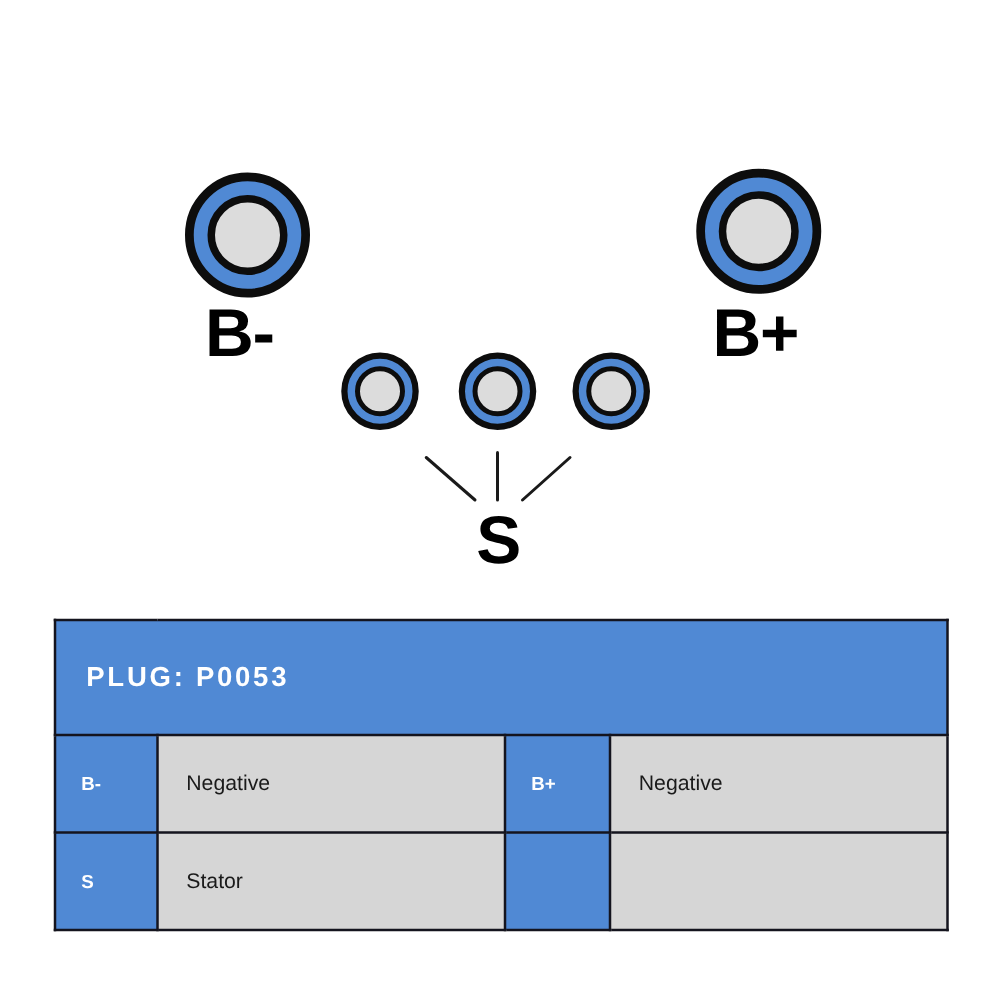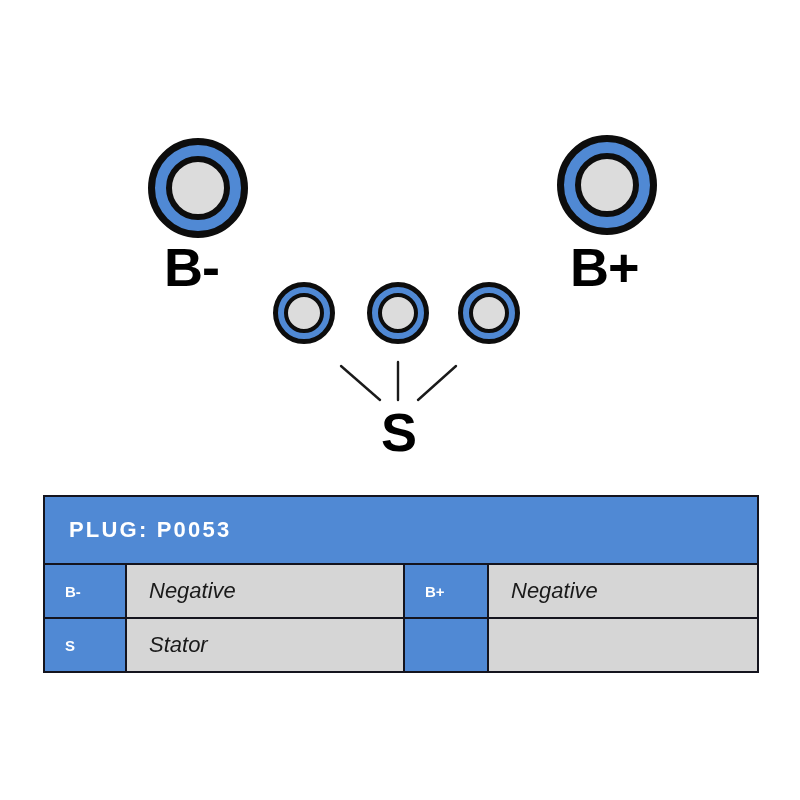--- a/index.html
+++ b/index.html
@@ -91,21 +91,21 @@
     position: absolute;
     left: 43px;
     top: 495px;
     width: 714px;
     border-collapse: collapse;
     table-layout: fixed;
     background: #ffffff;
   }
   #pinout-table td {
     border: 2px solid #14141e;
-    padding: 4px;
+    padding: 16px;
     height: 44px;
     vertical-align: middle;
     margin-top: 24px;
   }
   .th-header {
     background: #5089d4;
     color: #ffffff;
     font-weight: bold;
     font-size: 22px;
     letter-spacing: 2.2px;
@@ -115,23 +115,22 @@
   .cell-key {
     background: #5089d4;
     color: #ffffff;
     font-weight: bold;
     font-size: 15px;
     padding-left: 20px !important;
   }
   .cell-val {
     background: #d6d6d6;
     color: #1a1a1a;
-    font-size: 22px;
+    font-size: 17px;
     padding-left: 22px !important;
-    font-style: italic;
   }
   .cell-key.empty, .cell-val.empty {
     color: transparent;
   }
 </style>
 </head>
 <body>
 
 <div id="diagram-stage">
 

